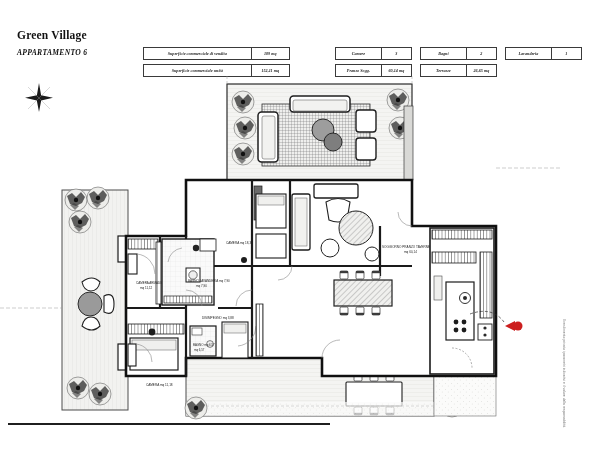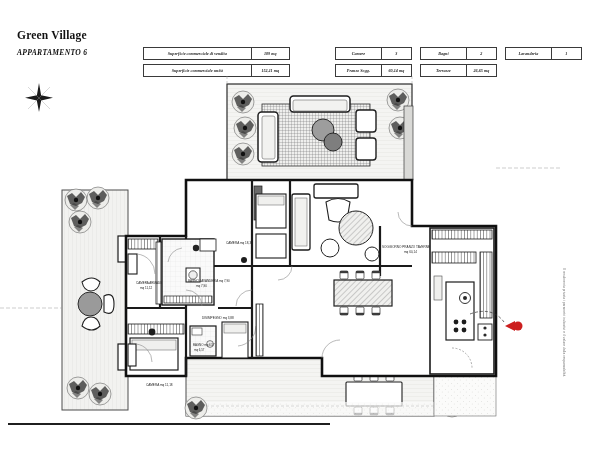--- a/index.html
+++ b/index.html
@@ -1,17 +1,17 @@
 <!DOCTYPE html>
 <html><head>
 <meta charset="utf-8">
 <style>
   html,body{margin:0;padding:0;background:#ffffff;}
   body{width:600px;height:450px;overflow:hidden;font-family:"Liberation Serif",serif;}
-  #sheet{position:relative;width:600px;height:450px;background:#fff;}
+  #sheet{position:relative;width:600px;height:450px;background:#fff;text-align:right;}
 
   
   .brand{position:absolute;left:17px;top:29px;font-family:"Liberation Serif",serif;
          font-weight:700;font-size:11.5px;color:#111;letter-spacing:.2px;}
   .apt{position:absolute;left:17px;top:48px;font-family:"Liberation Serif",serif;
        font-style:italic;font-weight:700;font-size:7.6px;color:#111;letter-spacing:.3px;}
 
   .compass{position:absolute;left:22px;top:82px;width:34px;height:32px;}
 
   

